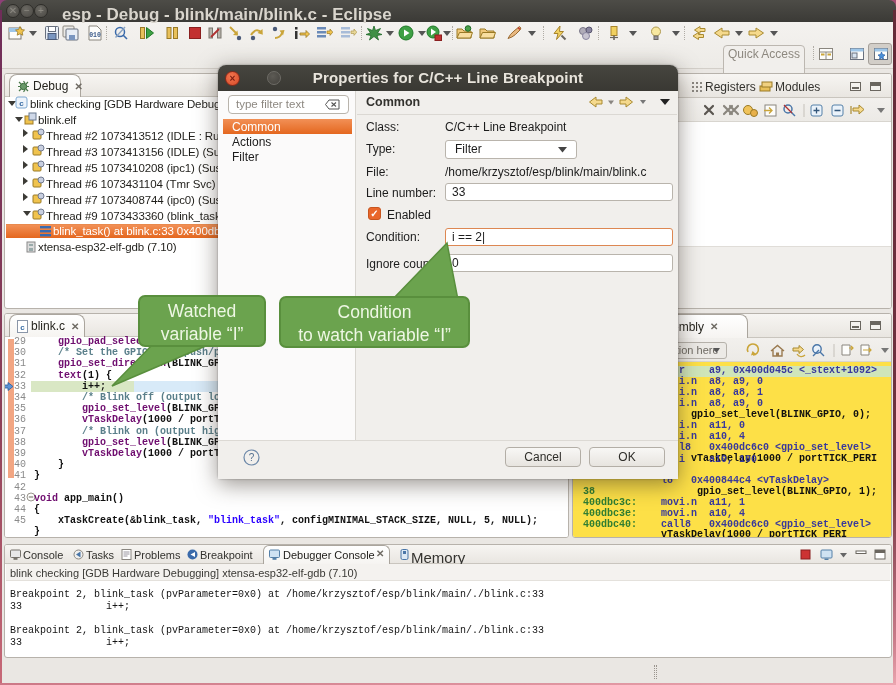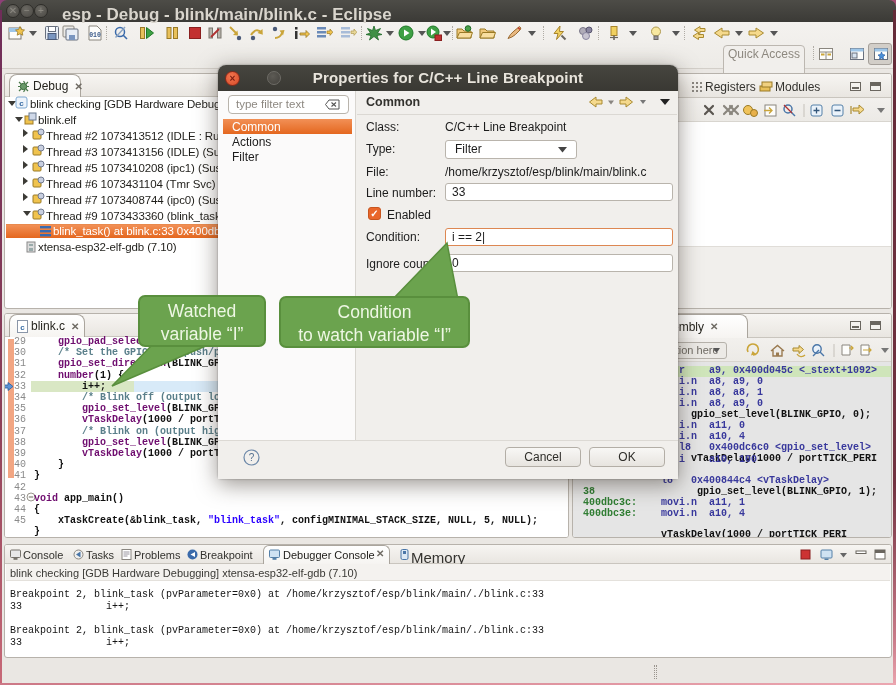--- a/index.html
+++ b/index.html
@@ -413,21 +413,21 @@
 39
 40
 41
 42
 43
 44
 45</div>
     <div class="mono abs" style="left:29px;top:-1px;line-height:11.2px"><span class="kw">    gpio_pad_select_gpio</span><span class="pl">(BLINK_GPIO);</span>
 <span class="cm">    /* Set the GPIO as a push/pull output */</span>
 <span class="kw">    gpio_set_direction</span><span class="pl">(BLINK_GPIO, GPIO_MODE_OUTPUT);</span>
-<span class="kw">    number</span><span class="pl">(1) {</span>
+<span class="kw">    text</span><span class="pl">(1) {</span>
 <span class="pl">        i++;</span>
 <span class="cm">        /* Blink off (output low) */</span>
 <span class="kw">        gpio_set_level</span><span class="pl">(BLINK_GPIO, 0);</span>
 <span class="kw">        vTaskDelay</span><span class="pl">(1000 / portTICK_PERIOD_MS);</span>
 <span class="cm">        /* Blink on (output high) */</span>
 <span class="kw">        gpio_set_level</span><span class="pl">(BLINK_GPIO, 1);</span>
 <span class="kw">        vTaskDelay</span><span class="pl">(1000 / portTICK_PERIOD_MS);</span>
 <span class="pl">    }</span>
 <span class="pl">}</span>
 
@@ -464,36 +464,37 @@
       <path d="M52 12 A5 5 0 0 0 60 13" fill="none" stroke="#caa53a" stroke-width="1.3"></path>
     <circle cx="72" cy="7" r="4.2" fill="#eaf2fa" stroke="#4a76a8" stroke-width="1.4"></circle>
       <path d="M75 10 L79 14 M68 14 L74 8" stroke="#4a76a8" stroke-width="1.4"></path>
     <line x1="89" y1="2" x2="89" y2="15" stroke="#c5c1ba"></line>
     <path d="M97 3 L105 3 L105 13 L97 13 Z" fill="#fdfdfb" stroke="#8a867e"></path>
       <path d="M104 6 L108 6 M106 4 L108 6 L106 8" stroke="#caa53a" fill="none" stroke-width="1.2"></path>
     <path d="M116 3 L124 3 L124 13 L116 13 Z" fill="#fdfdfb" stroke="#8a867e"></path>
       <path d="M118 8 L126 8 M124 6 L126 8 L124 10" stroke="#caa53a" fill="none" stroke-width="1.2"></path>
     <path d="M136 6 L144 6 L140 11 Z" fill="#777"></path>
   </svg>
-  <div id="disasm" style="position:absolute;left:0;top:48px;width:318px;height:176px;background:#e5e5e5;font-size:10px">
+  <div id="disasm" style="position:absolute;left:0;top:48px;width:318px;height:176px;background:#fde047;font-size:10px">
     <div class="abs" style="left:0;top:4px;width:318px;height:10.6px;background:#cfe5ba"></div>
     <div class="mono abs asm" style="left:106px;top:3.4px">r    a9, 0x400d045c &lt;_stext+1092&gt;</div>
     <div class="mono abs asm" style="left:106px;top:14.3px">i.n  a8, a9, 0</div>
     <div class="mono abs asm" style="left:106px;top:25.3px">i.n  a8, a8, 1</div>
     <div class="mono abs asm" style="left:106px;top:36.2px">i.n  a8, a9, 0</div>
     <div class="mono abs src" style="left:106px;top:47.1px">  gpio_set_level(BLINK_GPIO, 0);</div>
     <div class="mono abs asm" style="left:106px;top:58.1px">i.n  a11, 0</div>
     <div class="mono abs asm" style="left:106px;top:69px">i.n  a10, 4</div>
     <div class="mono abs asm" style="left:106px;top:79.9px">l8   0x400dc6c0 &lt;gpio_set_level&gt;</div>
     <div class="mono abs src" style="left:106px;top:90.9px">  vTaskDelay(1000 / portTICK_PERI</div>
     <div class="mono abs asm" style="left:106px;top:92px">i    a10, 100</div>
     <div class="mono abs asm" style="left:88px;top:112.7px">l8   0x400844c4 &lt;vTaskDelay&gt;</div>
     <div class="mono abs" style="left:10px;top:123.7px"><span class="addr">38</span><span class="src">                 gpio_set_level(BLINK_GPIO, 1);</span></div>
     <div class="mono abs" style="left:10px;top:134.6px"><span class="addr">400dbc3c:</span><span class="asm">    movi.n  a11, 1</span></div>
     <div class="mono abs" style="left:10px;top:145.5px"><span class="addr">400dbc3e:</span><span class="asm">    movi.n  a10, 4</span></div>
+    <div class="mono abs" style="left:10px;top:156.5px"><span class="addr">400dbc40:</span><span class="asm">    call8   0x400dc6c0 &lt;gpio_set_level&gt;</span></div>
     <div class="mono abs src" style="left:88px;top:167.4px">vTaskDelay(1000 / portTICK_PERI</div>
   </div>
 </div>
 
 <div class="panel" id="p-con" style="left:4px;top:544px;width:888px;height:114px">
   <div class="tabbar" style="height:19px;"></div>
   <div class="tabsel" style="left:258px;width:127px;height:19px;font-size:11px;border-radius:6px 6px 0 0;white-space:nowrap;padding:0 4px"></div>
   <svg class="icon" style="left:264px;top:4px" width="11" height="12">
       <rect x="0.5" y="1" width="10" height="7.5" rx="1" fill="#cfe2f2" stroke="#5580a8"></rect>
       <rect x="3.5" y="9" width="4" height="1.8" fill="#5580a8"></rect>

